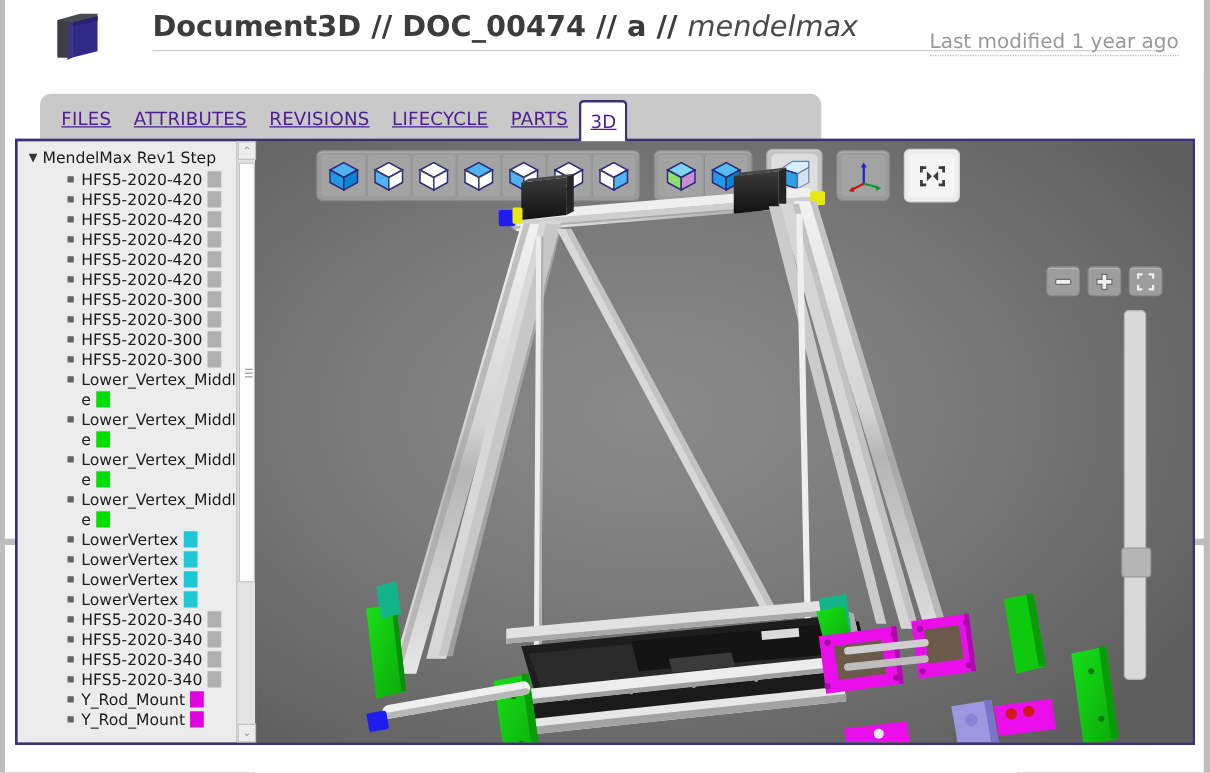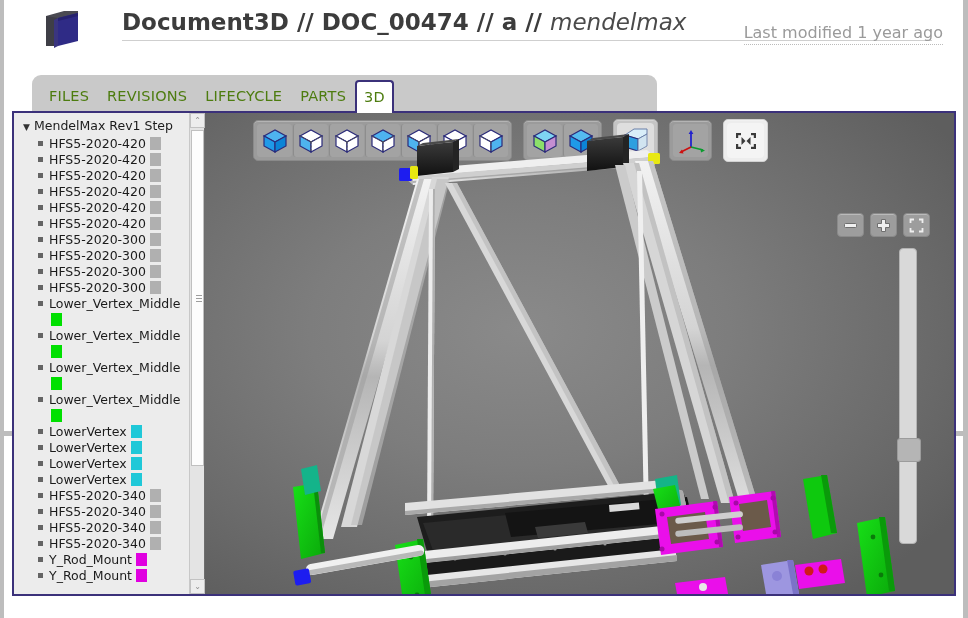--- a/index.html
+++ b/index.html
@@ -36,23 +36,23 @@
     border-bottom:1px dotted #bbbbbb; padding-bottom:2px;
   }
 
   
   .tabbar {
     position:absolute; left:32px; top:75px; width:625px; height:36px;
     background:#c9c9c9; border-radius:9px 9px 0 0;
   }
   .tabs { position:absolute; left:40px; top:81px; height:30px; display:flex; align-items:center; gap:0; }
   .tab {
-    font-size:14.5px; color:#4d7c0f; letter-spacing:0.2px;
+    font-size:14.5px; color:#4c1d95; letter-spacing:0.2px;
     padding:0 9px; height:30px; line-height:30px; white-space:nowrap;
-    display:flex; align-items:center; gap:4px;
+    display:flex; align-items:flex-end; gap:4px;text-decoration:underline;
   }
   .tab.active {
     background:#ffffff; border:2px solid #3b317a; border-bottom:none;
     border-radius:4px 4px 0 0; height:33px; line-height:29px;
     margin-bottom:-1px; padding:0 7px; position:relative; z-index:3;
   }
   .rss-icon {
     display:inline-block; width:13px; height:13px; background:#b54bb5;
     border-radius:2px; position:relative; vertical-align:middle; margin-left:3px;
   }
@@ -90,21 +90,21 @@
   .tree-root {
     display:flex; align-items:flex-start; font-size:12.5px; color:#1b1b1b;
     padding:1px 0 1px 9px; line-height:16px; white-space:nowrap;
   }
   .caret {
     width:11px; flex:0 0 11px; font-size:9px; color:#333; line-height:16px;
     text-align:left; padding-top:1px;
   }
   .tree-item {
     display:flex; align-items:flex-start; font-size:12.5px; color:#1b1b1b;
-    padding:0 0 0 24px; line-height:16px;
+    padding:0 0 0 24px; line-height:16px;margin-left:16px;
   }
   .bullet {
     width:11px; flex:0 0 11px; padding-top:5px;
   }
   .bullet i {
     display:block; width:5px; height:5px; background:#646464;
   }
   .item-label {
     max-width:112px; word-break:break-all; padding-right:2px;
   }
@@ -208,20 +208,23 @@
     </div>
     <div class="title-rule"></div>
 
     <div class="last-mod">Last modified 1 year ago</div>
   </div>
 
   <div class="tabbar"></div>
   <div class="tabs" id="tabs">
       <div class="tab">
         <span>FILES</span>
+      </div>
+      <div class="tab">
+        <span>ATTRIBUTES</span>
       </div>
       <div class="tab">
         <span>REVISIONS</span>
       </div>
       <div class="tab">
         <span>LIFECYCLE</span>
       </div>
       <div class="tab">
         <span>PARTS</span>
       </div>

